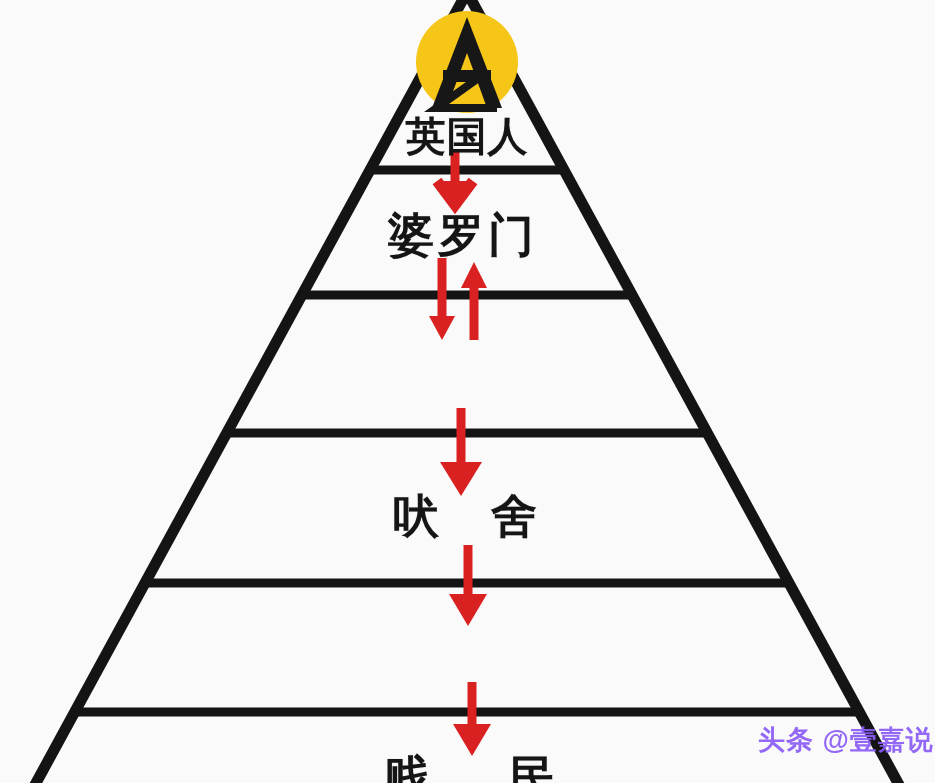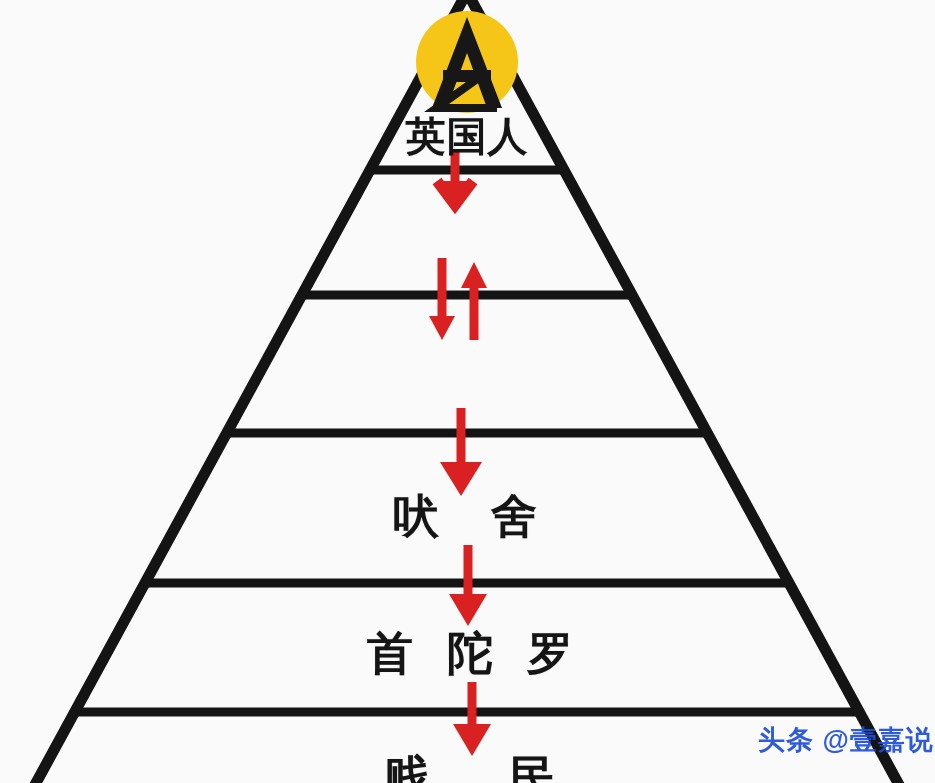--- a/index.html
+++ b/index.html
@@ -35,21 +35,21 @@
     font-weight: 700;
     white-space: nowrap;
     text-align: center;
     transform: translate(-50%, -50%);
     font-family: "Liberation Sans", "DejaVu Sans", sans-serif;
     text-shadow: 0 0 1px rgba(0,0,0,0.25);
     user-select: none;
   }
   .watermark {
     position: absolute;
-    color: #1d4ed8;
+    color: #8b5cf6;
     font-weight: 700;
     white-space: nowrap;
     letter-spacing: 1px;
     opacity: 0.92;
     user-select: none;
     font-family: "Liberation Sans", "DejaVu Sans", sans-serif;
   }
 </style>
 </head>
 <body>
@@ -115,23 +115,23 @@
 
       <g>
         <line x1="472" y1="682" x2="472" y2="730"></line>
         <path d="M453 724 L472 756 L491 724 Z" fill="#d92121" stroke="none"></path>
       </g>
     </g>
   </svg>
 
   <div class="tier-label" style="left:467px; top:136px; font-size:40px; letter-spacing:1px;">英国人</div>
 
+  <div class="tier-label" style="left:463px; top:236px; font-size:46px; letter-spacing:4px;">婆罗门</div>
 
 
   <div class="tier-label" style="left:491px; top:517px; font-size:46px; letter-spacing:52px;text-align:right;">吠舍</div>
 
-  <div class="tier-label" style="left:487px; top:654px; font-size:46px; letter-spacing:34px;">首陀罗</div>
 
   <div class="tier-label" style="left:510px; top:778px; font-size:46px; letter-spacing:80px;">贱民</div>
 
   <div class="watermark" style="left:758px; top:722px; font-size:27px;">头条 @壹嘉说</div>
 
 </div>
 
 </body></html>

